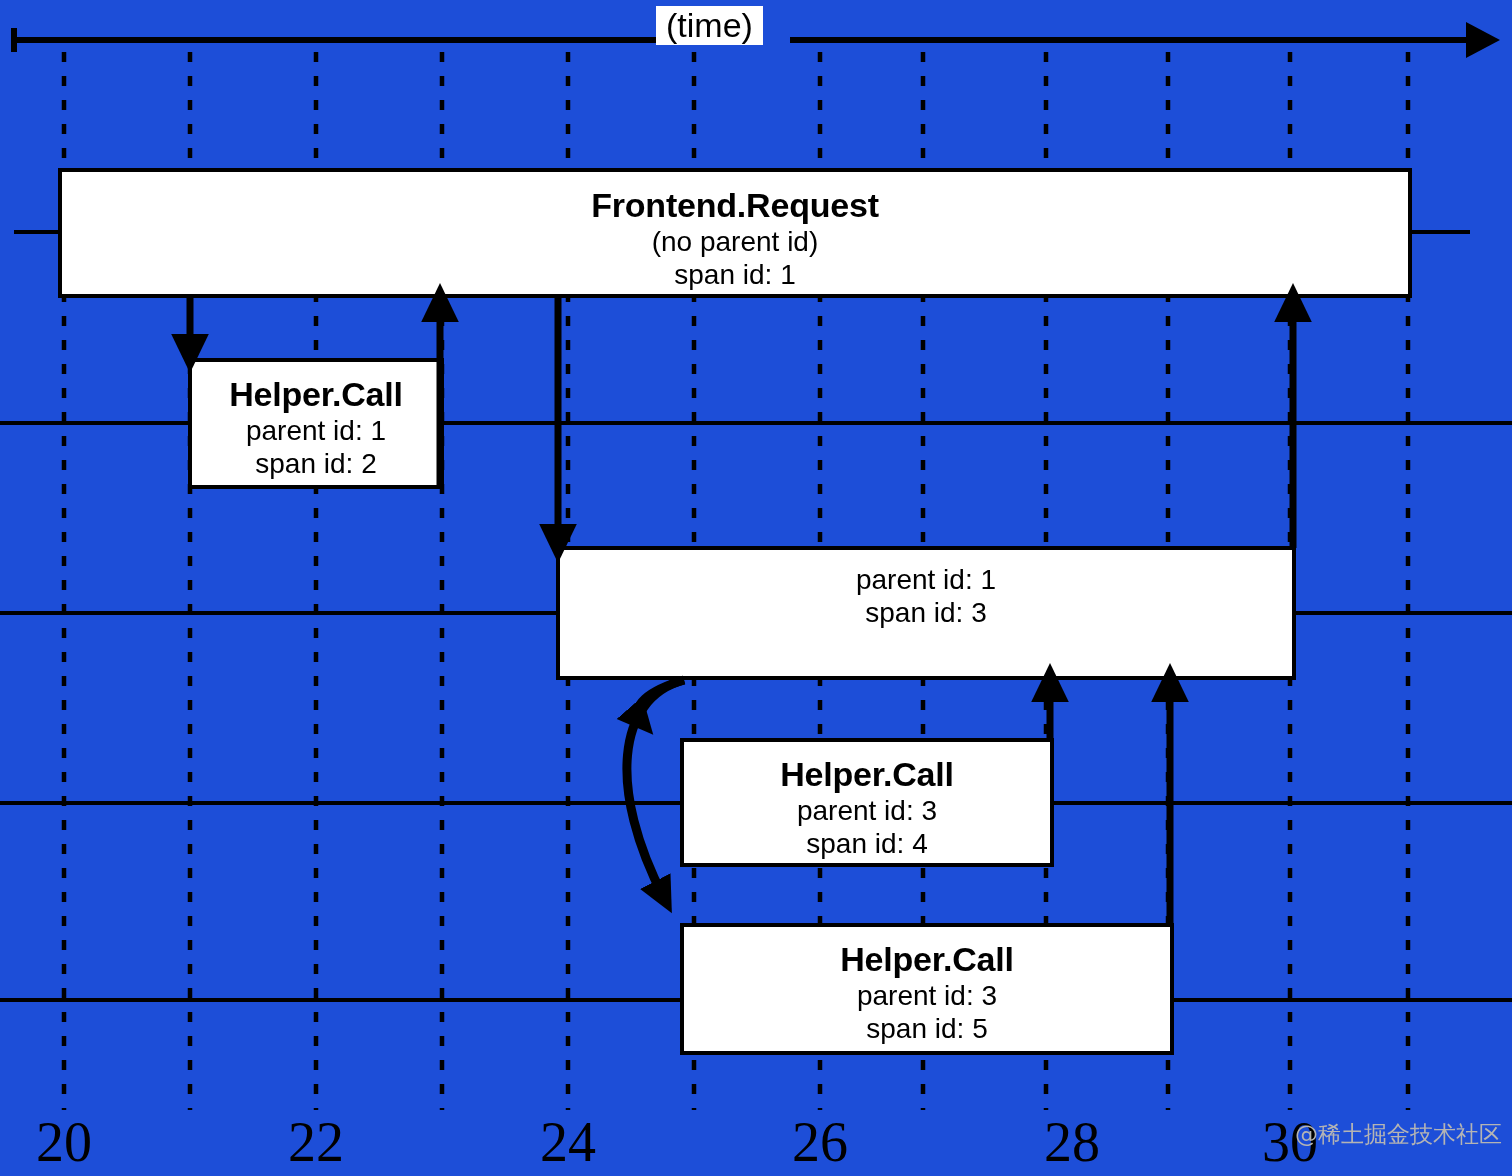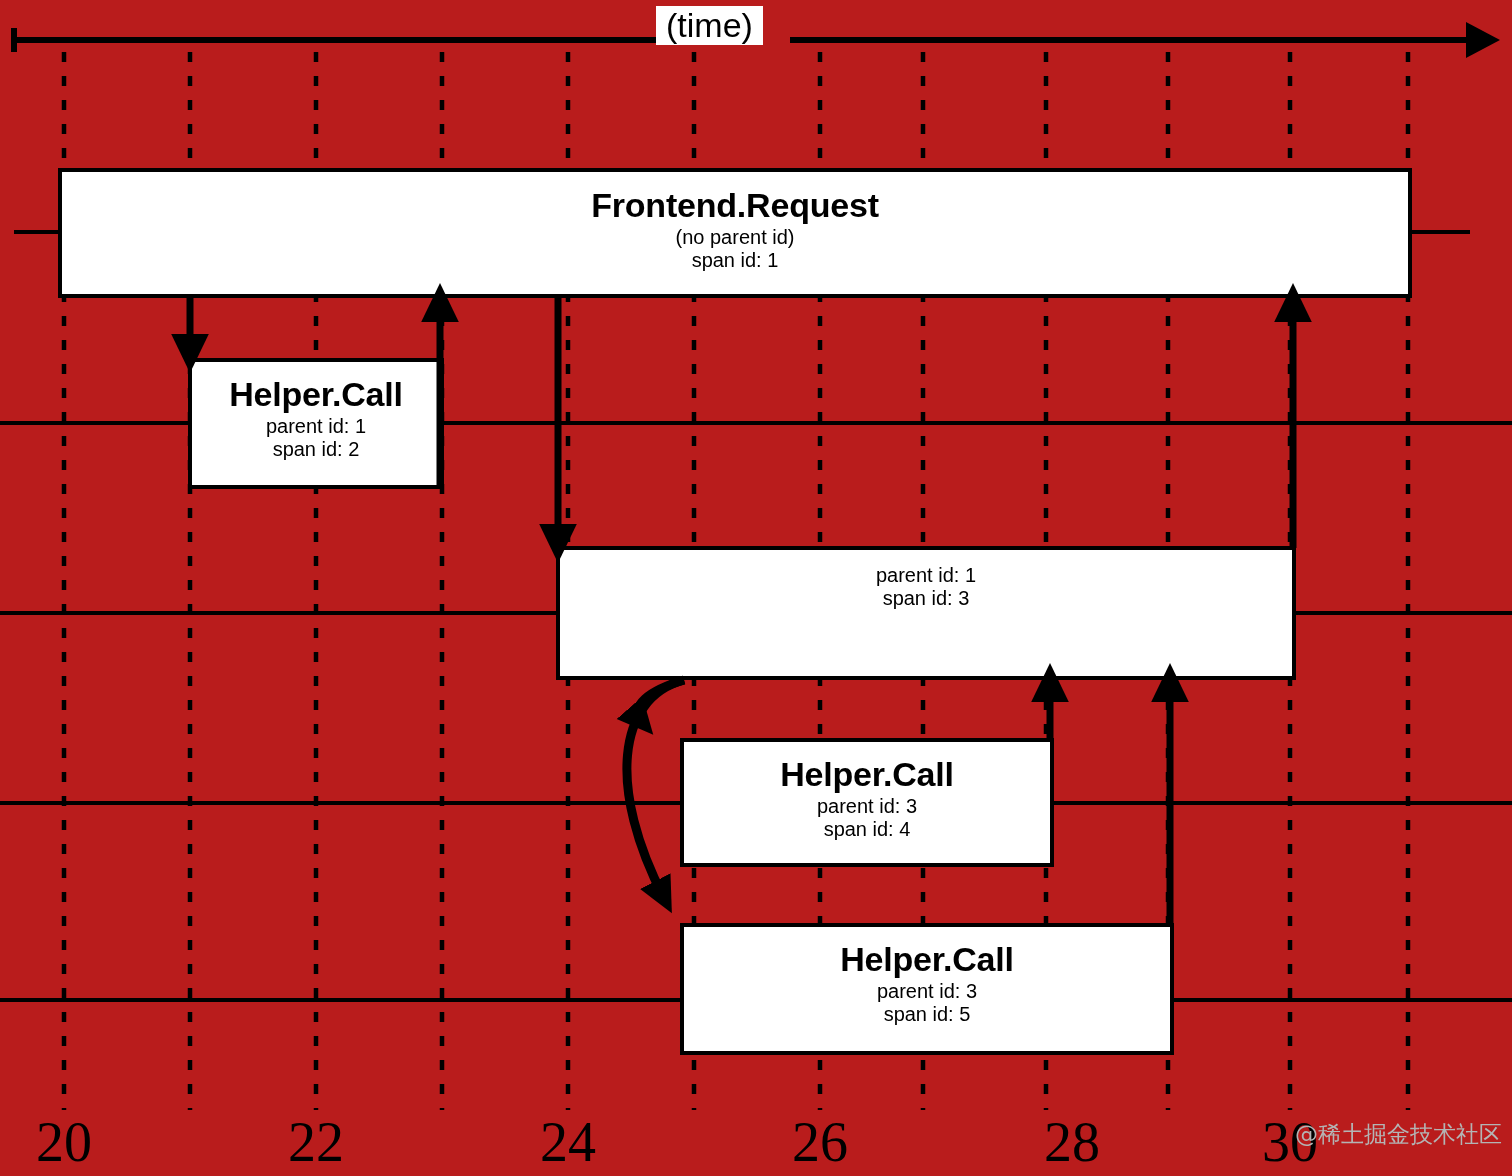--- a/index.html
+++ b/index.html
@@ -4,21 +4,21 @@
 <style>
   html, body {
     margin: 0;
     padding: 0;
     background: #ffffff;
   }
   #stage {
     position: relative;
     width: 1512px;
     height: 1176px;
-    background: #b91c1c;
+    background: #1d4ed8;
     font-family: "Liberation Sans", sans-serif;
     overflow: hidden;
   }
   svg.layer {
     position: absolute;
     left: 0;
     top: 0;
     width: 1512px;
     height: 1176px;
   }
@@ -35,21 +35,21 @@
     line-height: 1.17;
     color: #000000;
     pointer-events: none;
   }
   .box-title {
     font-size: 34px;
     font-weight: bold;
     letter-spacing: -0.2px;
   }
   .box-sub {
-    font-size: 20px;
+    font-size: 28px;
     font-weight: normal;
   }
   #time-caption {
     position: absolute;
     font-size: 34px;
     color: #000000;
     left: 656px;
     top: 6px;
     background: #ffffff;
     padding: 0 10px;

